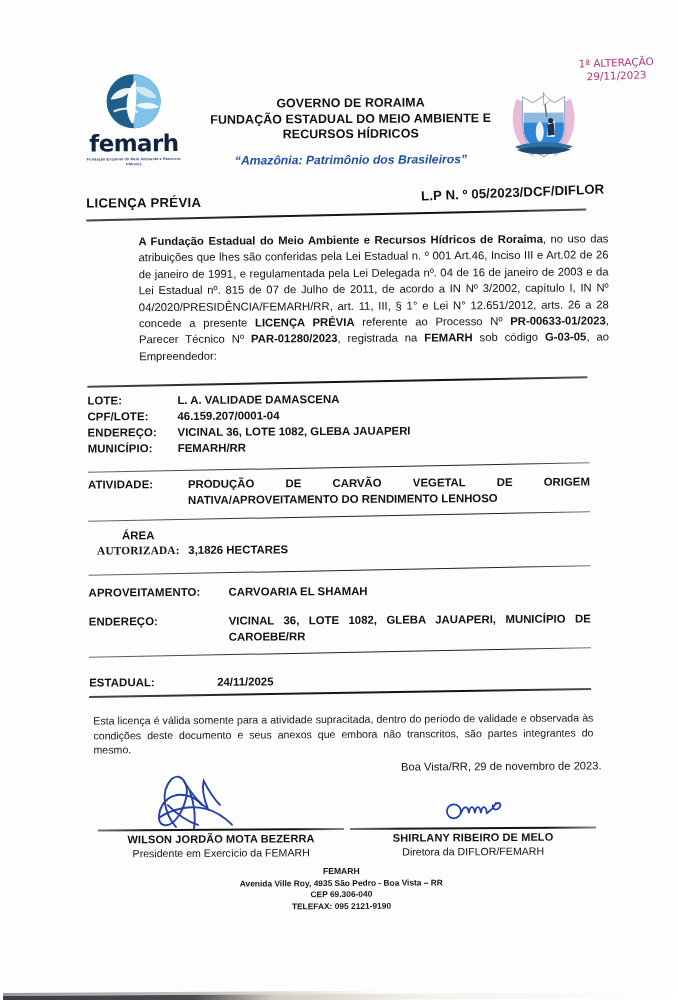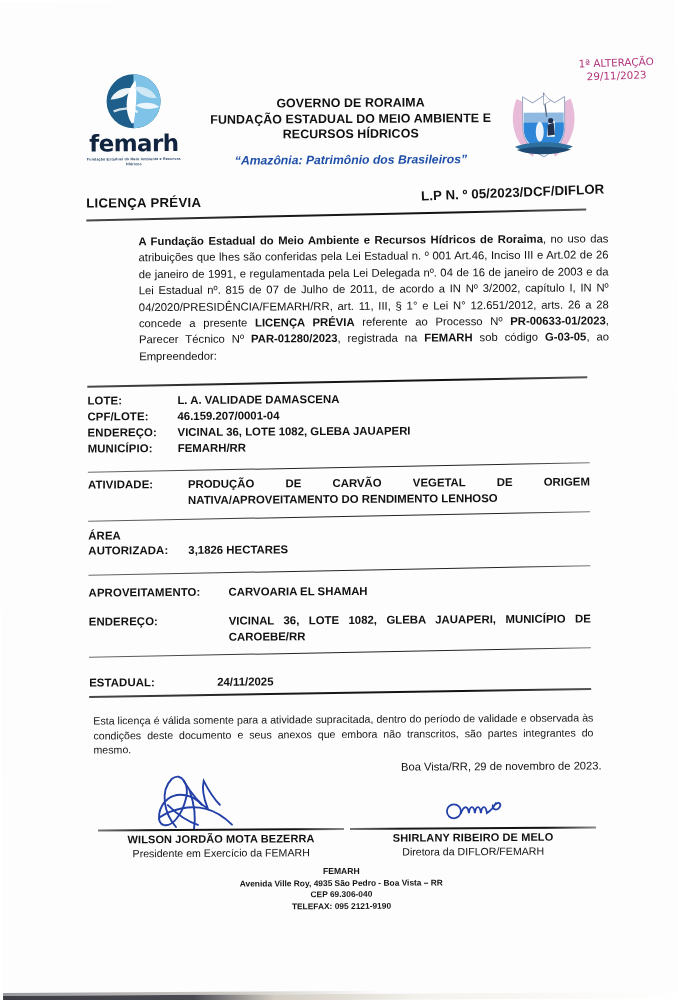--- a/index.html
+++ b/index.html
@@ -233,23 +233,23 @@
       <span class="atv-val" style="flex:1;">
         <span style="display:block;text-align:justify;text-align-last:justify;">PRODUÇÃO DE CARVÃO VEGETAL DE ORIGEM</span>
         <span class="l2" style="display:block;text-align-last:left;">NATIVA/APROVEITAMENTO DO RENDIMENTO LENHOSO</span>
       </span>
     </div>
   </div>
   <div class="rule thin" style="left:88px;top:516px;width:502px;transform:rotate(-0.75deg);"></div>
 
   <div class="sec" style="top:527px;">
     <div class="frow">
-      <span class="flabel" style="width:100px;flex:0 0 100px;">
+      <span class="flabel" style="width:100px;flex:0 0 100px;text-align:center;">
         <span style="display:block;">ÁREA</span>
-        <span style="display:block;">AUTORIZADA:</span>
+        <span style="display:block;font-family:Liberation Serif, serif;">AUTORIZADA:</span>
       </span>
       <span class="fval" style="align-self:flex-end;">3,1826 HECTARES</span>
     </div>
   </div>
   <div class="rule thin" style="left:88px;top:570px;width:502px;transform:rotate(-0.75deg);"></div>
 
   <div class="sec" style="top:584px;">
     <div class="frow">
       <span class="flabel" style="width:140px;flex:0 0 140px;">APROVEITAMENTO:</span>
       <span class="fval">CARVOARIA EL SHAMAH</span>

